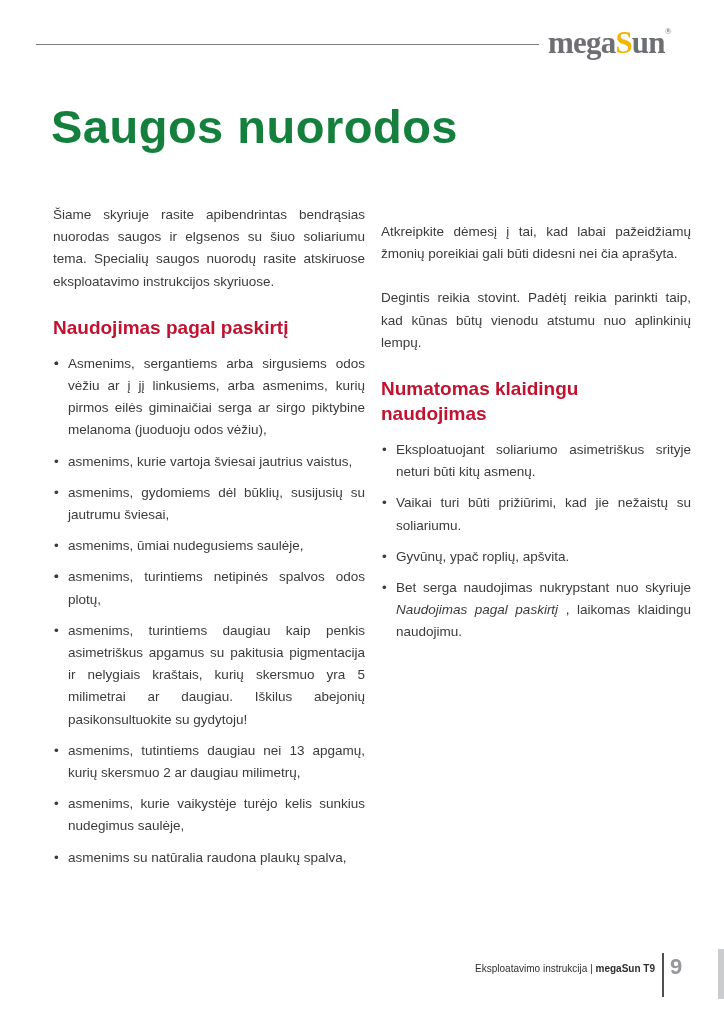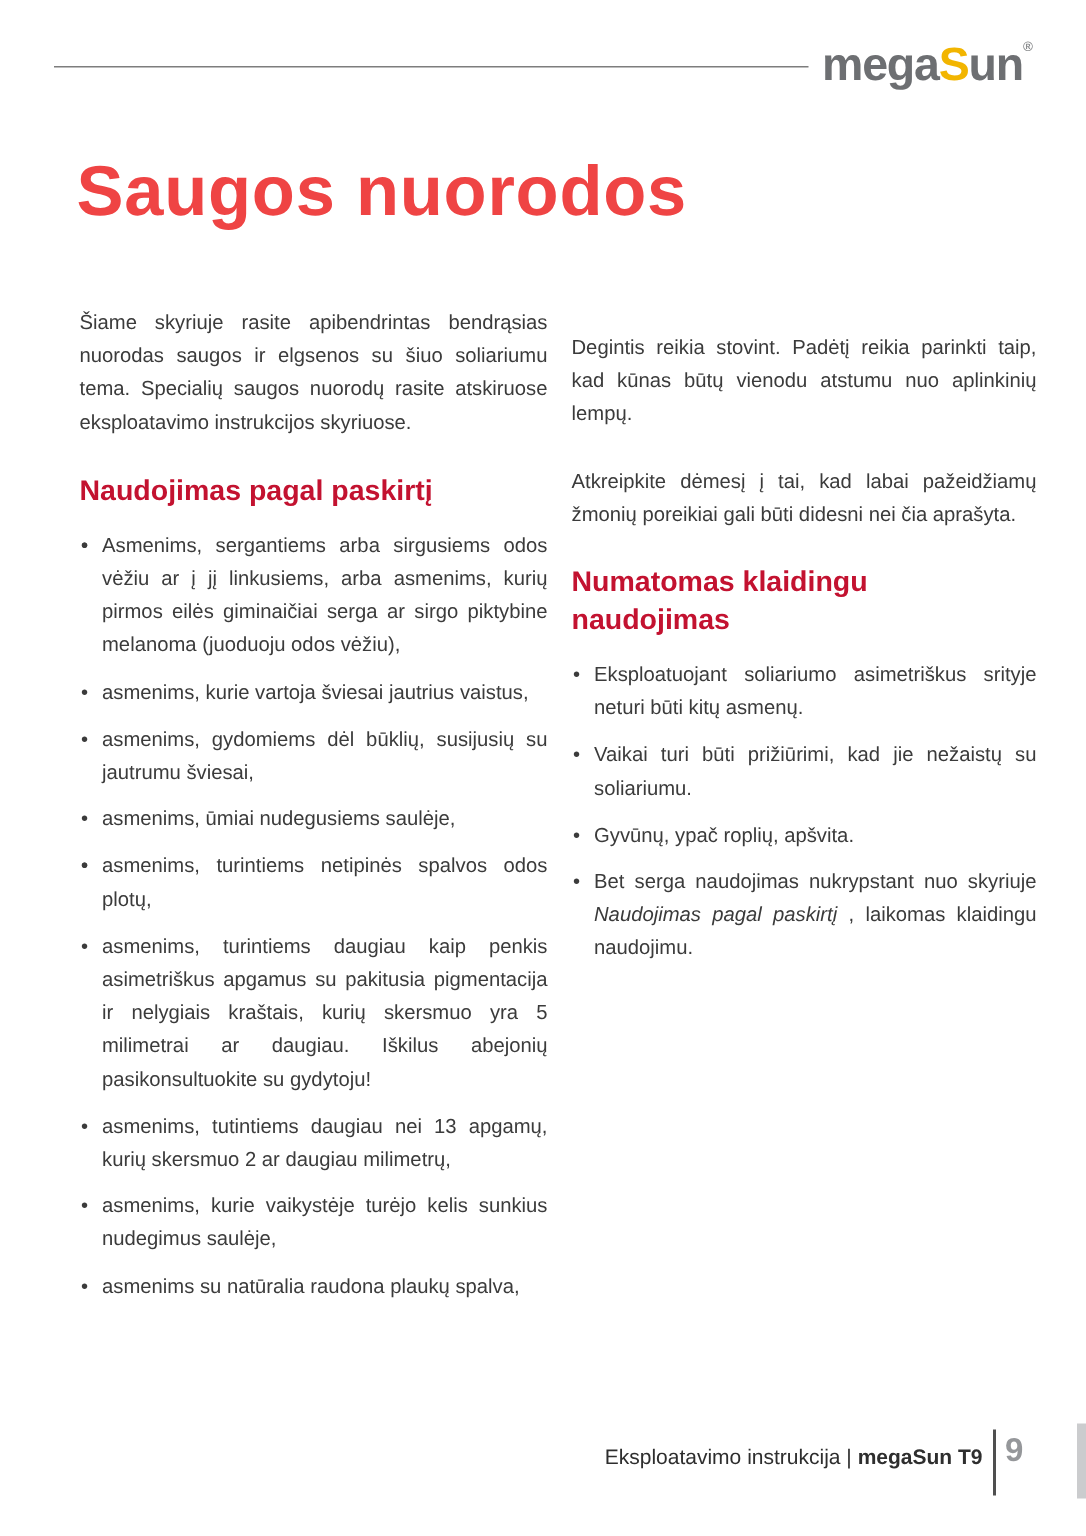--- a/index.html
+++ b/index.html
@@ -13,27 +13,28 @@
   }
   
   .header-rule{
     position:absolute;left:36px;top:44px;width:503px;height:1px;
     background:#7d7d7d;
   }
   .logo{
     position:absolute;left:548px;top:25px;
     font-size:31px;font-weight:bold;color:#6d6f72;letter-spacing:-0.8px;
     white-space:nowrap;
+    font-family:Liberation Serif, serif;
   }
   .logo .logo-s{color:#f2b500;}
   .logo .reg{font-size:9px;vertical-align:19px;letter-spacing:0;color:#8a8c8e;}
   
   .page-title{
     position:absolute;left:51px;top:99px;margin:0;
-    font-size:47px;font-weight:bold;color:#ef4444;letter-spacing:0.5px;
+    font-size:47px;font-weight:bold;color:#15803d;letter-spacing:0.5px;
   }
   
   .columns{
     position:absolute;left:53px;top:204px;width:640px;
     display:flex;gap:16px;
   }
   .col{
     font-size:13.5px;line-height:22.2px;color:#3b3b3b;
     text-align:justify;
   }
@@ -49,21 +50,21 @@
   .bullet-list li{
     position:relative;padding-left:15px;margin-bottom:9px;
   }
   .bullet-list .bullet{
     position:absolute;left:1px;top:0;
   }
   .it{font-style:italic;}
   
   .footer-text{
     position:absolute;top:963px;right:69px;
-    font-size:14px;color:#2e2e2e;white-space:nowrap;
+    font-size:10px;color:#2e2e2e;white-space:nowrap;
   }
   .footer-text b{font-weight:bold;}
   .footer-divider{
     position:absolute;left:662px;top:953px;width:2px;height:44px;
     background:#4f4f4f;
   }
   .page-number{
     position:absolute;left:670px;top:954px;
     font-size:22px;font-weight:bold;color:#95979a;
   }
@@ -103,22 +104,22 @@
         <li><span class="bullet">•</span><span>asmenims, turintiems netipinės spalvos odos plotų,</span></li>
         <li><span class="bullet">•</span><span>asmenims, turintiems daugiau kaip penkis asimetriškus apgamus su pakitusia pigmentacija ir nelygiais kraštais, kurių skersmuo yra 5 milimetrai ar daugiau. Iškilus abejonių pasikonsultuokite su gydytoju!</span></li>
         <li><span class="bullet">•</span><span>asmenims, tutintiems daugiau nei 13 apgamų, kurių skersmuo 2 ar daugiau milimetrų,</span></li>
         <li><span class="bullet">•</span><span>asmenims, kurie vaikystėje turėjo kelis sunkius nudegimus saulėje,</span></li>
         <li><span class="bullet">•</span><span>asmenims su natūralia raudona plaukų spalva,</span></li>
 
       </ul>
     </section>
 
     <section class="col col-right">
+      <p>Atkreipkite dėmesį į tai, kad labai pažeidžiamų žmonių poreikiai gali būti didesni nei čia aprašyta.</p>
       <p>Degintis reikia stovint. Padėtį reikia parinkti taip, kad kūnas būtų vienodu atstumu nuo aplinkinių lempų.</p>
-      <p>Atkreipkite dėmesį į tai, kad labai pažeidžiamų žmonių poreikiai gali būti didesni nei čia aprašyta.</p>
 
       <h2 class="section-heading">Numatomas klaidingu naudojimas</h2>
 
       <ul class="bullet-list">
         <li><span class="bullet">•</span><span>Eksploatuojant soliariumo asimetriškus srityje neturi būti kitų asmenų.</span></li>
         <li><span class="bullet">•</span><span>Vaikai turi būti prižiūrimi, kad jie nežaistų su soliariumu.</span></li>
         <li><span class="bullet">•</span><span>Gyvūnų, ypač roplių, apšvita.</span></li>
         <li><span class="bullet">•</span><span>Bet serga naudojimas nukrypstant nuo skyriuje </span><span class="it">Naudojimas pagal paskirtį</span><span> , laikomas klaidingu naudojimu.</span></li>
       </ul>
     </section>

